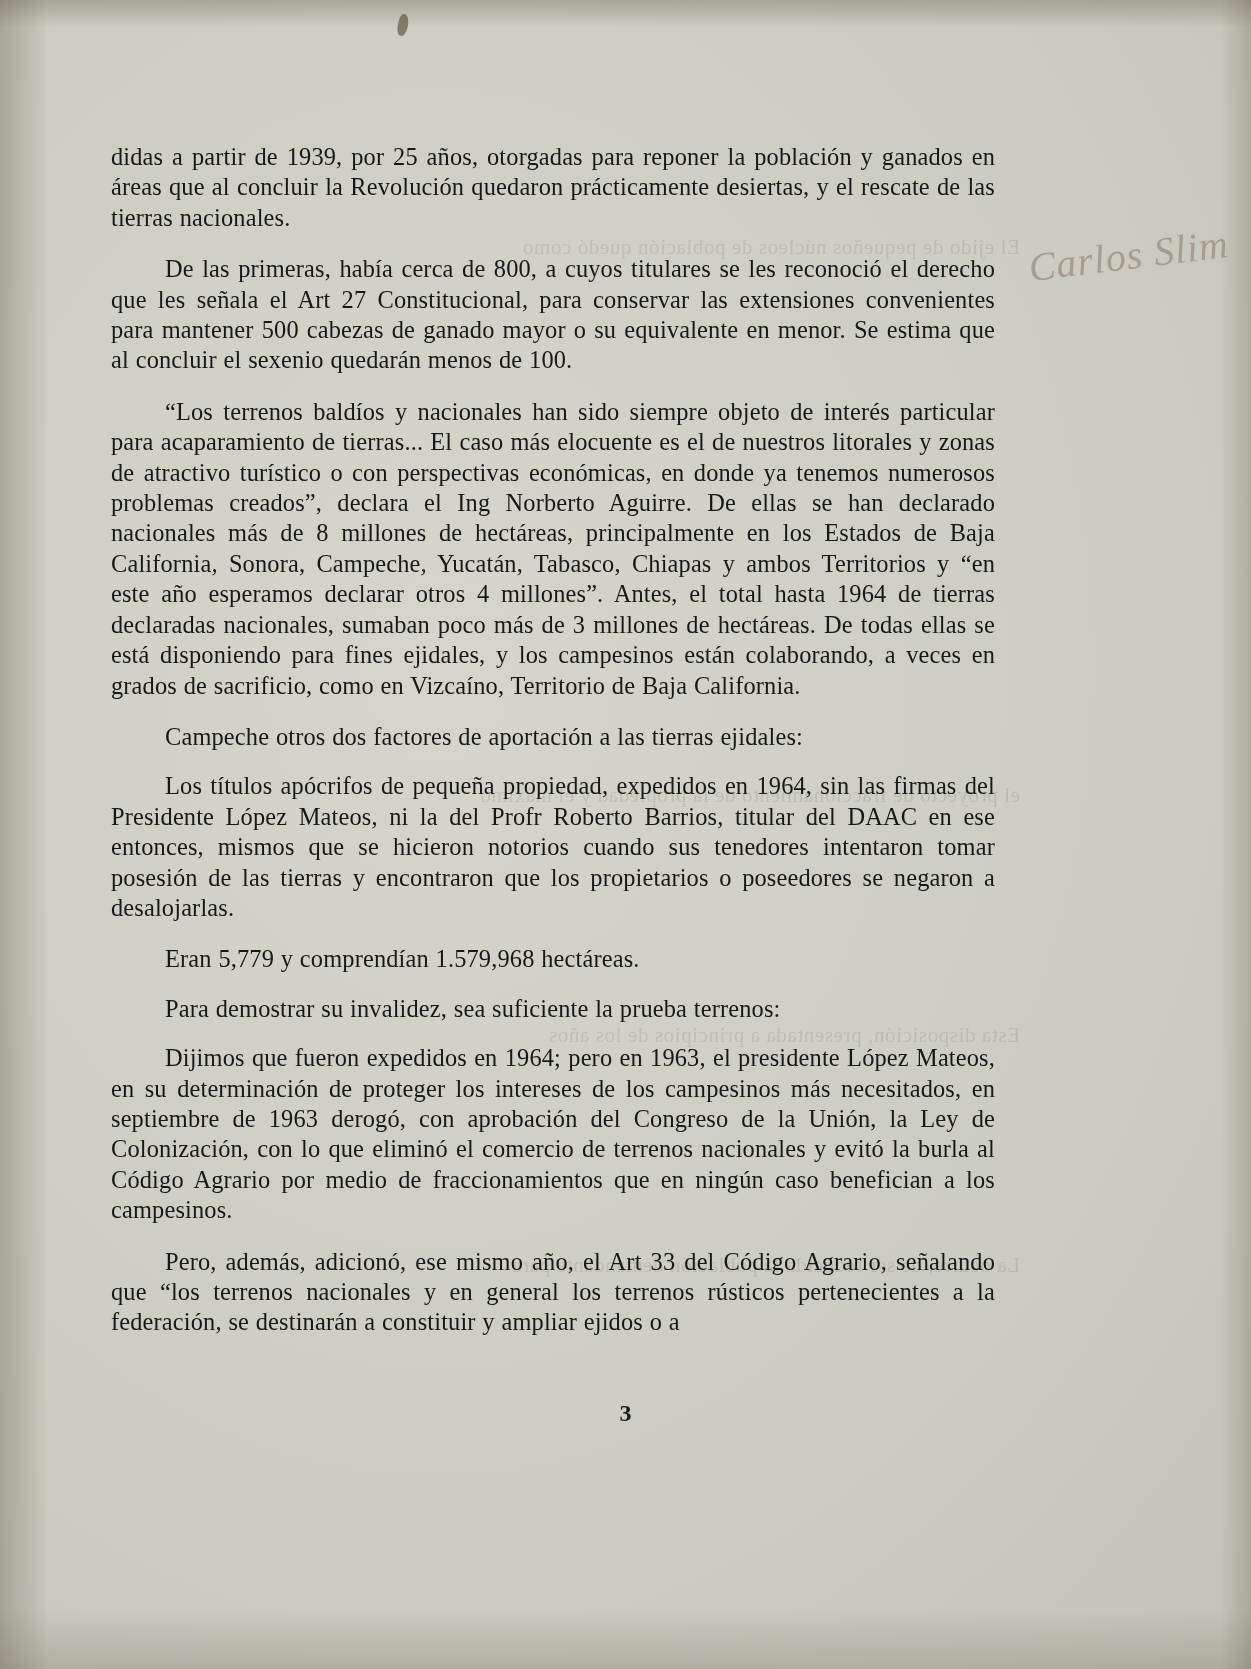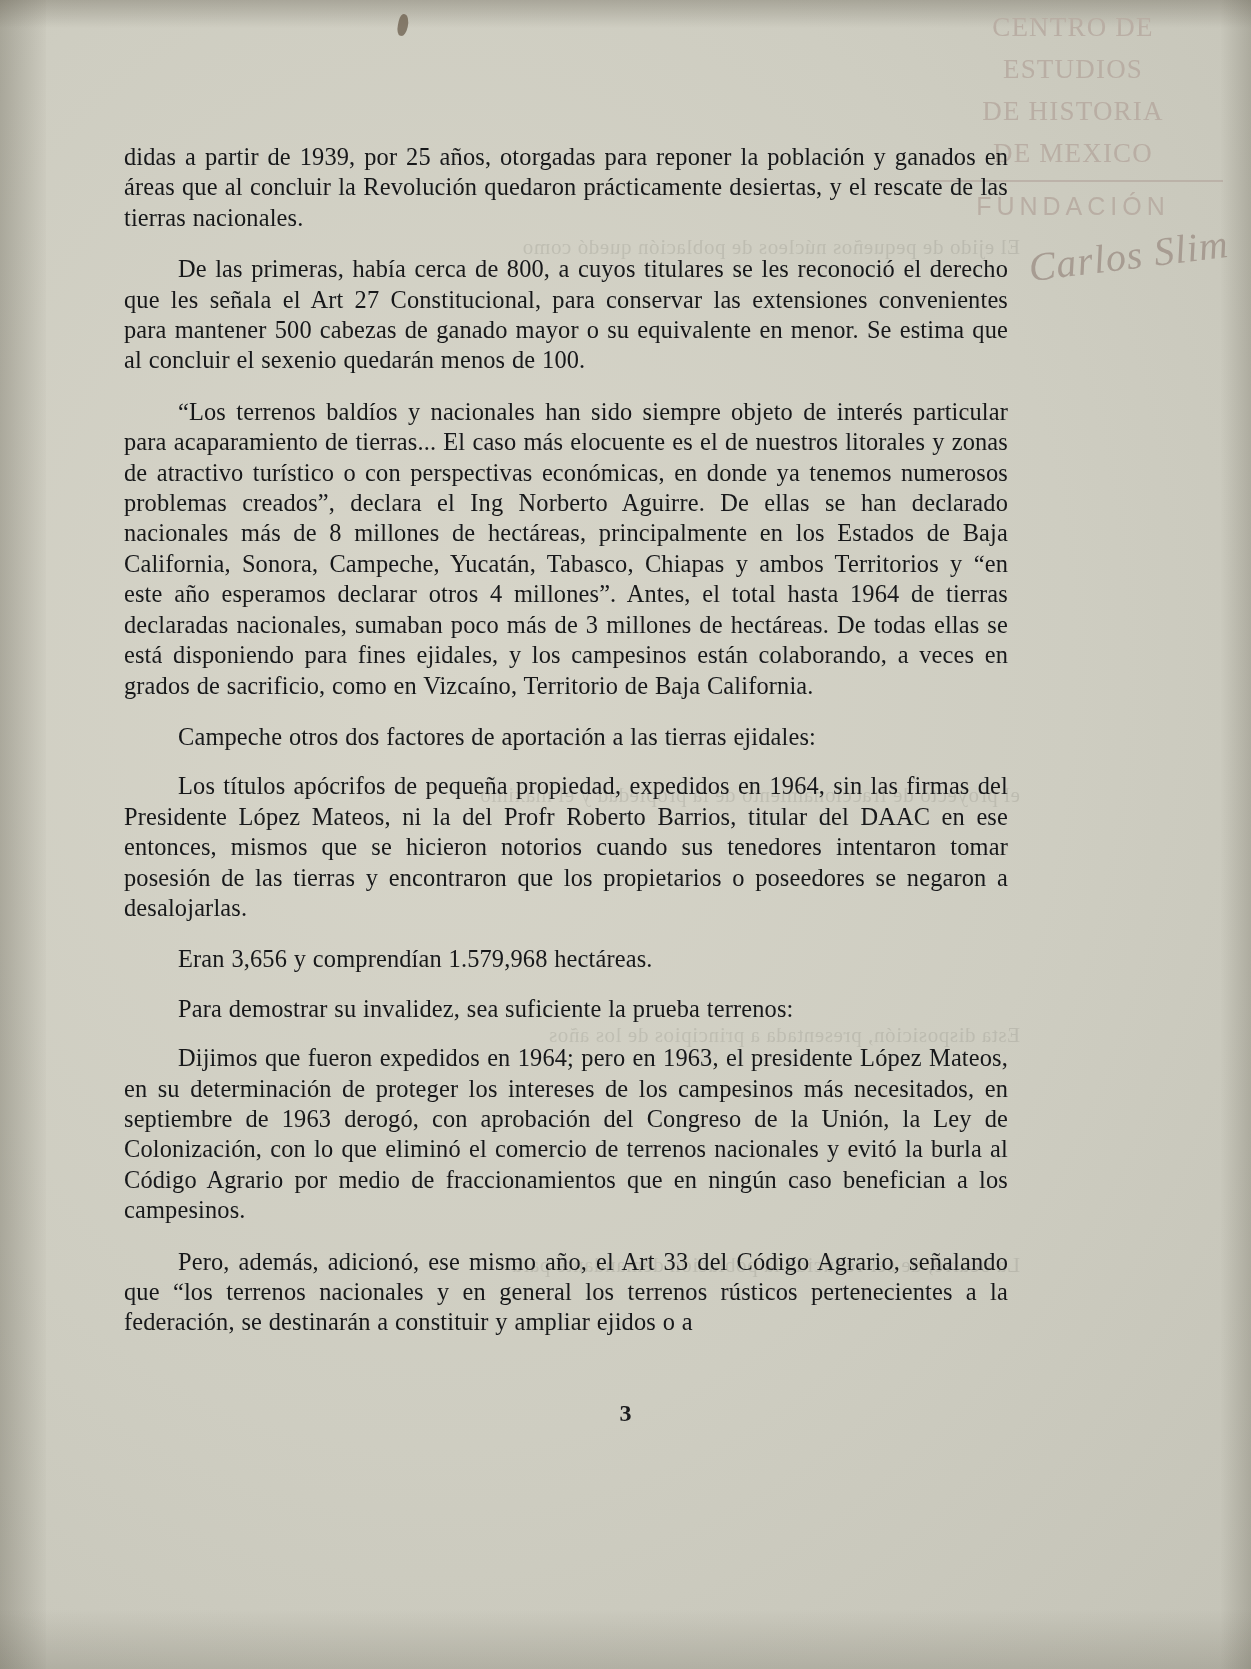--- a/index.html
+++ b/index.html
@@ -125,21 +125,21 @@
     background: #6b5d4c;
     opacity: 0.75;
     transform: rotate(12deg);
     border-radius: 40% 60% 50% 50%;
     pointer-events: none;
   }
 
   
   #body-text {
     position: absolute;
-    left: 124px;
+    left: 111px;
     top: 142px;
     width: 884px;
   }
   p.para {
     margin: 0 0 21px 0;
     font-family: "Liberation Serif", serif;
     font-size: 24.4px;
     line-height: 30.4px;
     color: #17181a;
     text-align: justify;
@@ -168,37 +168,29 @@
 
   <div class="top-shade"></div>
   <div class="bottom-shade"></div>
   <div class="speck"></div>
 
   <div class="bleed" id="bleed-a">El ejido de pequeños núcleos de población quedó como</div>
   <div class="bleed" id="bleed-b">el proyecto de fraccionamiento de la propiedad y el máximo</div>
   <div class="bleed" id="bleed-c">Esta disposición, presentada a principios de los años</div>
   <div class="bleed" id="bleed-d">La ocurre, de ser reducida la población demandante para</div>
 
-  <div class="stamp">
-    <div class="line">CENTRO DE</div>
-    <div class="line">ESTUDIOS</div>
-    <div class="line">DE HISTORIA</div>
-    <div class="line">DE MEXICO</div>
-    <div class="rule"></div>
-    <div class="found">FUNDACIÓN</div>
-  </div>
   <div class="signature">Carlos Slim</div>
 
   <div id="body-text">
     <p class="para noindent">didas a partir de 1939, por 25 años, otorgadas para reponer la población y ganados en áreas que al concluir la Revolución quedaron prácticamente desiertas, y el rescate de las tierras nacionales.</p>
     <p class="para">De las primeras, había cerca de 800, a cuyos titulares se les reconoció el derecho que les señala el Art 27 Constitucional, para conservar las extensiones convenientes para mantener 500 cabezas de ganado mayor o su equivalente en menor. Se estima que al concluir el sexenio quedarán menos de 100.</p>
     <p class="para">“Los terrenos baldíos y nacionales han sido siempre objeto de interés particular para acaparamiento de tierras... El caso más elocuente es el de nuestros litorales y zonas de atractivo turístico o con perspectivas económicas, en donde ya tenemos numerosos problemas creados”, declara el Ing Norberto Aguirre. De ellas se han declarado nacionales más de 8 millones de hectáreas, principalmente en los Estados de Baja California, Sonora, Campeche, Yucatán, Tabasco, Chiapas y ambos Territorios y “en este año esperamos declarar otros 4 millones”. Antes, el total hasta 1964 de tierras declaradas nacionales, sumaban poco más de 3 millones de hectáreas. De todas ellas se está disponiendo para fines ejidales, y los campesinos están colaborando, a veces en grados de sacrificio, como en Vizcaíno, Territorio de Baja California.</p>
     <p class="para tight">Campeche otros dos factores de aportación a las tierras ejidales:</p>
     <p class="para">Los títulos apócrifos de pequeña propiedad, expedidos en 1964, sin las firmas del Presidente López Mateos, ni la del Profr Roberto Barrios, titular del DAAC en ese entonces, mismos que se hicieron notorios cuando sus tenedores intentaron tomar posesión de las tierras y encontraron que los propietarios o poseedores se negaron a desalojarlas.</p>
-    <p class="para tight">Eran 3,656 y comprendían 1.579,968 hectáreas.</p>
+    <p class="para tight">Eran 5,779 y comprendían 1.579,968 hectáreas.</p>
     <p class="para tight">Para demostrar su invalidez, sea suficiente la prueba terrenos:</p>
     <p class="para">Dijimos que fueron expedidos en 1964; pero en 1963, el presidente López Mateos, en su determinación de proteger los intereses de los campesinos más necesitados, en septiembre de 1963 derogó, con aprobación del Congreso de la Unión, la Ley de Colonización, con lo que eliminó el comercio de terrenos nacionales y evitó la burla al Código Agrario por medio de fraccionamientos que en ningún caso benefician a los campesinos.</p>
     <p class="para">Pero, además, adicionó, ese mismo año, el Art 33 del Código Agrario, señalando que “los terrenos nacionales y en general los terrenos rústicos pertenecientes a la federación, se destinarán a constituir y ampliar ejidos o a</p>
   </div>
 
   <div class="folio">3</div>
 
 </div>
 
 </body></html>

